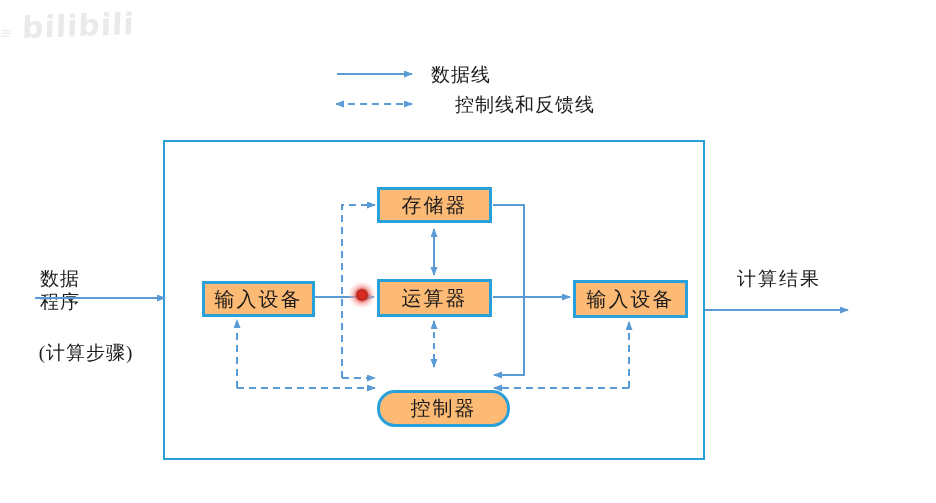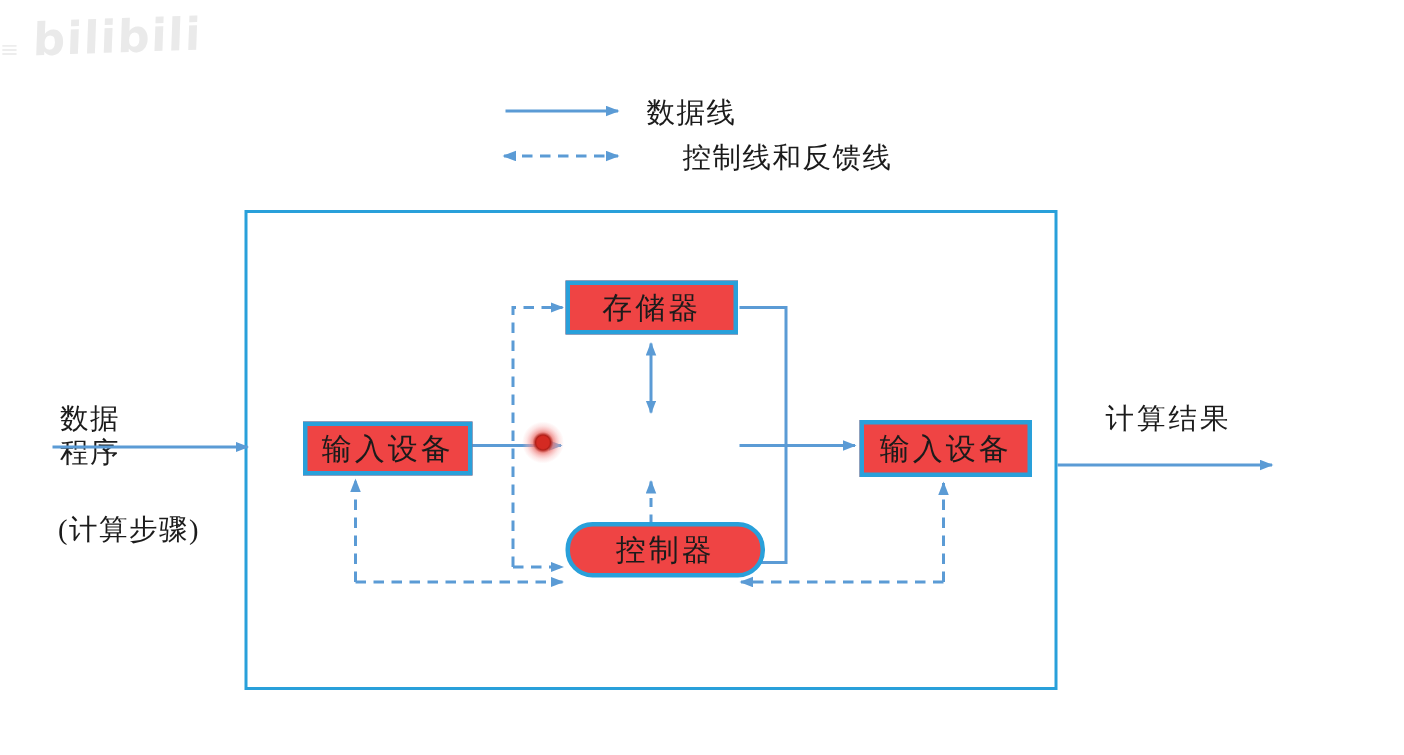--- a/index.html
+++ b/index.html
@@ -12,27 +12,27 @@
   .wm-menu{left:0px;top:24px;font-size:15px;color:#ededed;font-family:"DejaVu Sans",sans-serif;}
   .wm-logo{left:22px;top:8px;font-size:30px;font-weight:bold;color:#eaeaea;
     font-family:"DejaVu Sans",sans-serif;transform:rotate(-2deg) skewX(-4deg);letter-spacing:1px;}
   
   .legend-label{font-size:19px;letter-spacing:1px;white-space:nowrap;}
   .legend-label.l1{left:431px;top:62px;font-family:Liberation Mono, monospace;}
   .legend-label.l2{left:455px;top:92px;}
   
   .boundary{left:163px;top:140px;width:538px;height:316px;border:2px solid #29a0da;background:transparent;}
   
-  .node{background:#ef4444;border:3px solid #29a0da;display:flex;align-items:center;justify-content:center;
+  .node{background:#fdba74;border:3px solid #29a0da;display:flex;align-items:center;justify-content:center;
     font-size:20px;letter-spacing:2px;white-space:nowrap;box-sizing:border-box;z-index:3;}
   .node.memory{left:377px;top:187px;width:115px;height:36px;}
   .node.input{left:182px;top:281px;width:113px;height:36px;margin-left:20px;}
   .node.alu{left:377px;top:279px;width:115px;height:38px;}
   .node.output{left:573px;top:280px;width:115px;height:38px;}
-  .node.controller{left:377px;top:348px;width:133px;height:37px;border-radius:18px;}
+  .node.controller{left:377px;top:390px;width:133px;height:37px;border-radius:18px;}
   
   .side-label{font-size:19px;letter-spacing:1px;white-space:nowrap;}
   .in1{left:40px;top:266px;width:92px;}
   .in2{left:40px;top:289px;width:92px;}
   .in3{left:20px;top:340px;width:132px;text-align:center;}
   .out1{left:737px;top:266px;letter-spacing:2px;}
   
   svg.wires{left:0;top:0;width:936px;height:503px;pointer-events:none;z-index:2;}
   
   .laser{left:348px;top:281px;width:28px;height:28px;border-radius:50%;z-index:4;
@@ -85,20 +85,23 @@
     <path d="M629 388 V322" stroke="#5b9bd5" stroke-width="2" fill="none" stroke-dasharray="7 5" marker-end="url(#ah)"></path>
     <path d="M629 388 H494" stroke="#5b9bd5" stroke-width="2" fill="none" stroke-dasharray="7 5" marker-end="url(#ah)"></path>
   </svg>
 
   <div class="abs node memory">
     <span>存储器</span>
   </div>
   <div class="abs node input">
     <span>输入设备</span>
   </div>
+  <div class="abs node alu">
+    <span>运算器</span>
+  </div>
   <div class="abs node output">
     <span>输入设备</span>
   </div>
   <div class="abs node controller">
     <span>控制器</span>
   </div>
 
   <div class="abs side-label in1">数据</div>
   <div class="abs side-label in2">程序</div>
   <div class="abs side-label in3">(计算步骤)</div>

